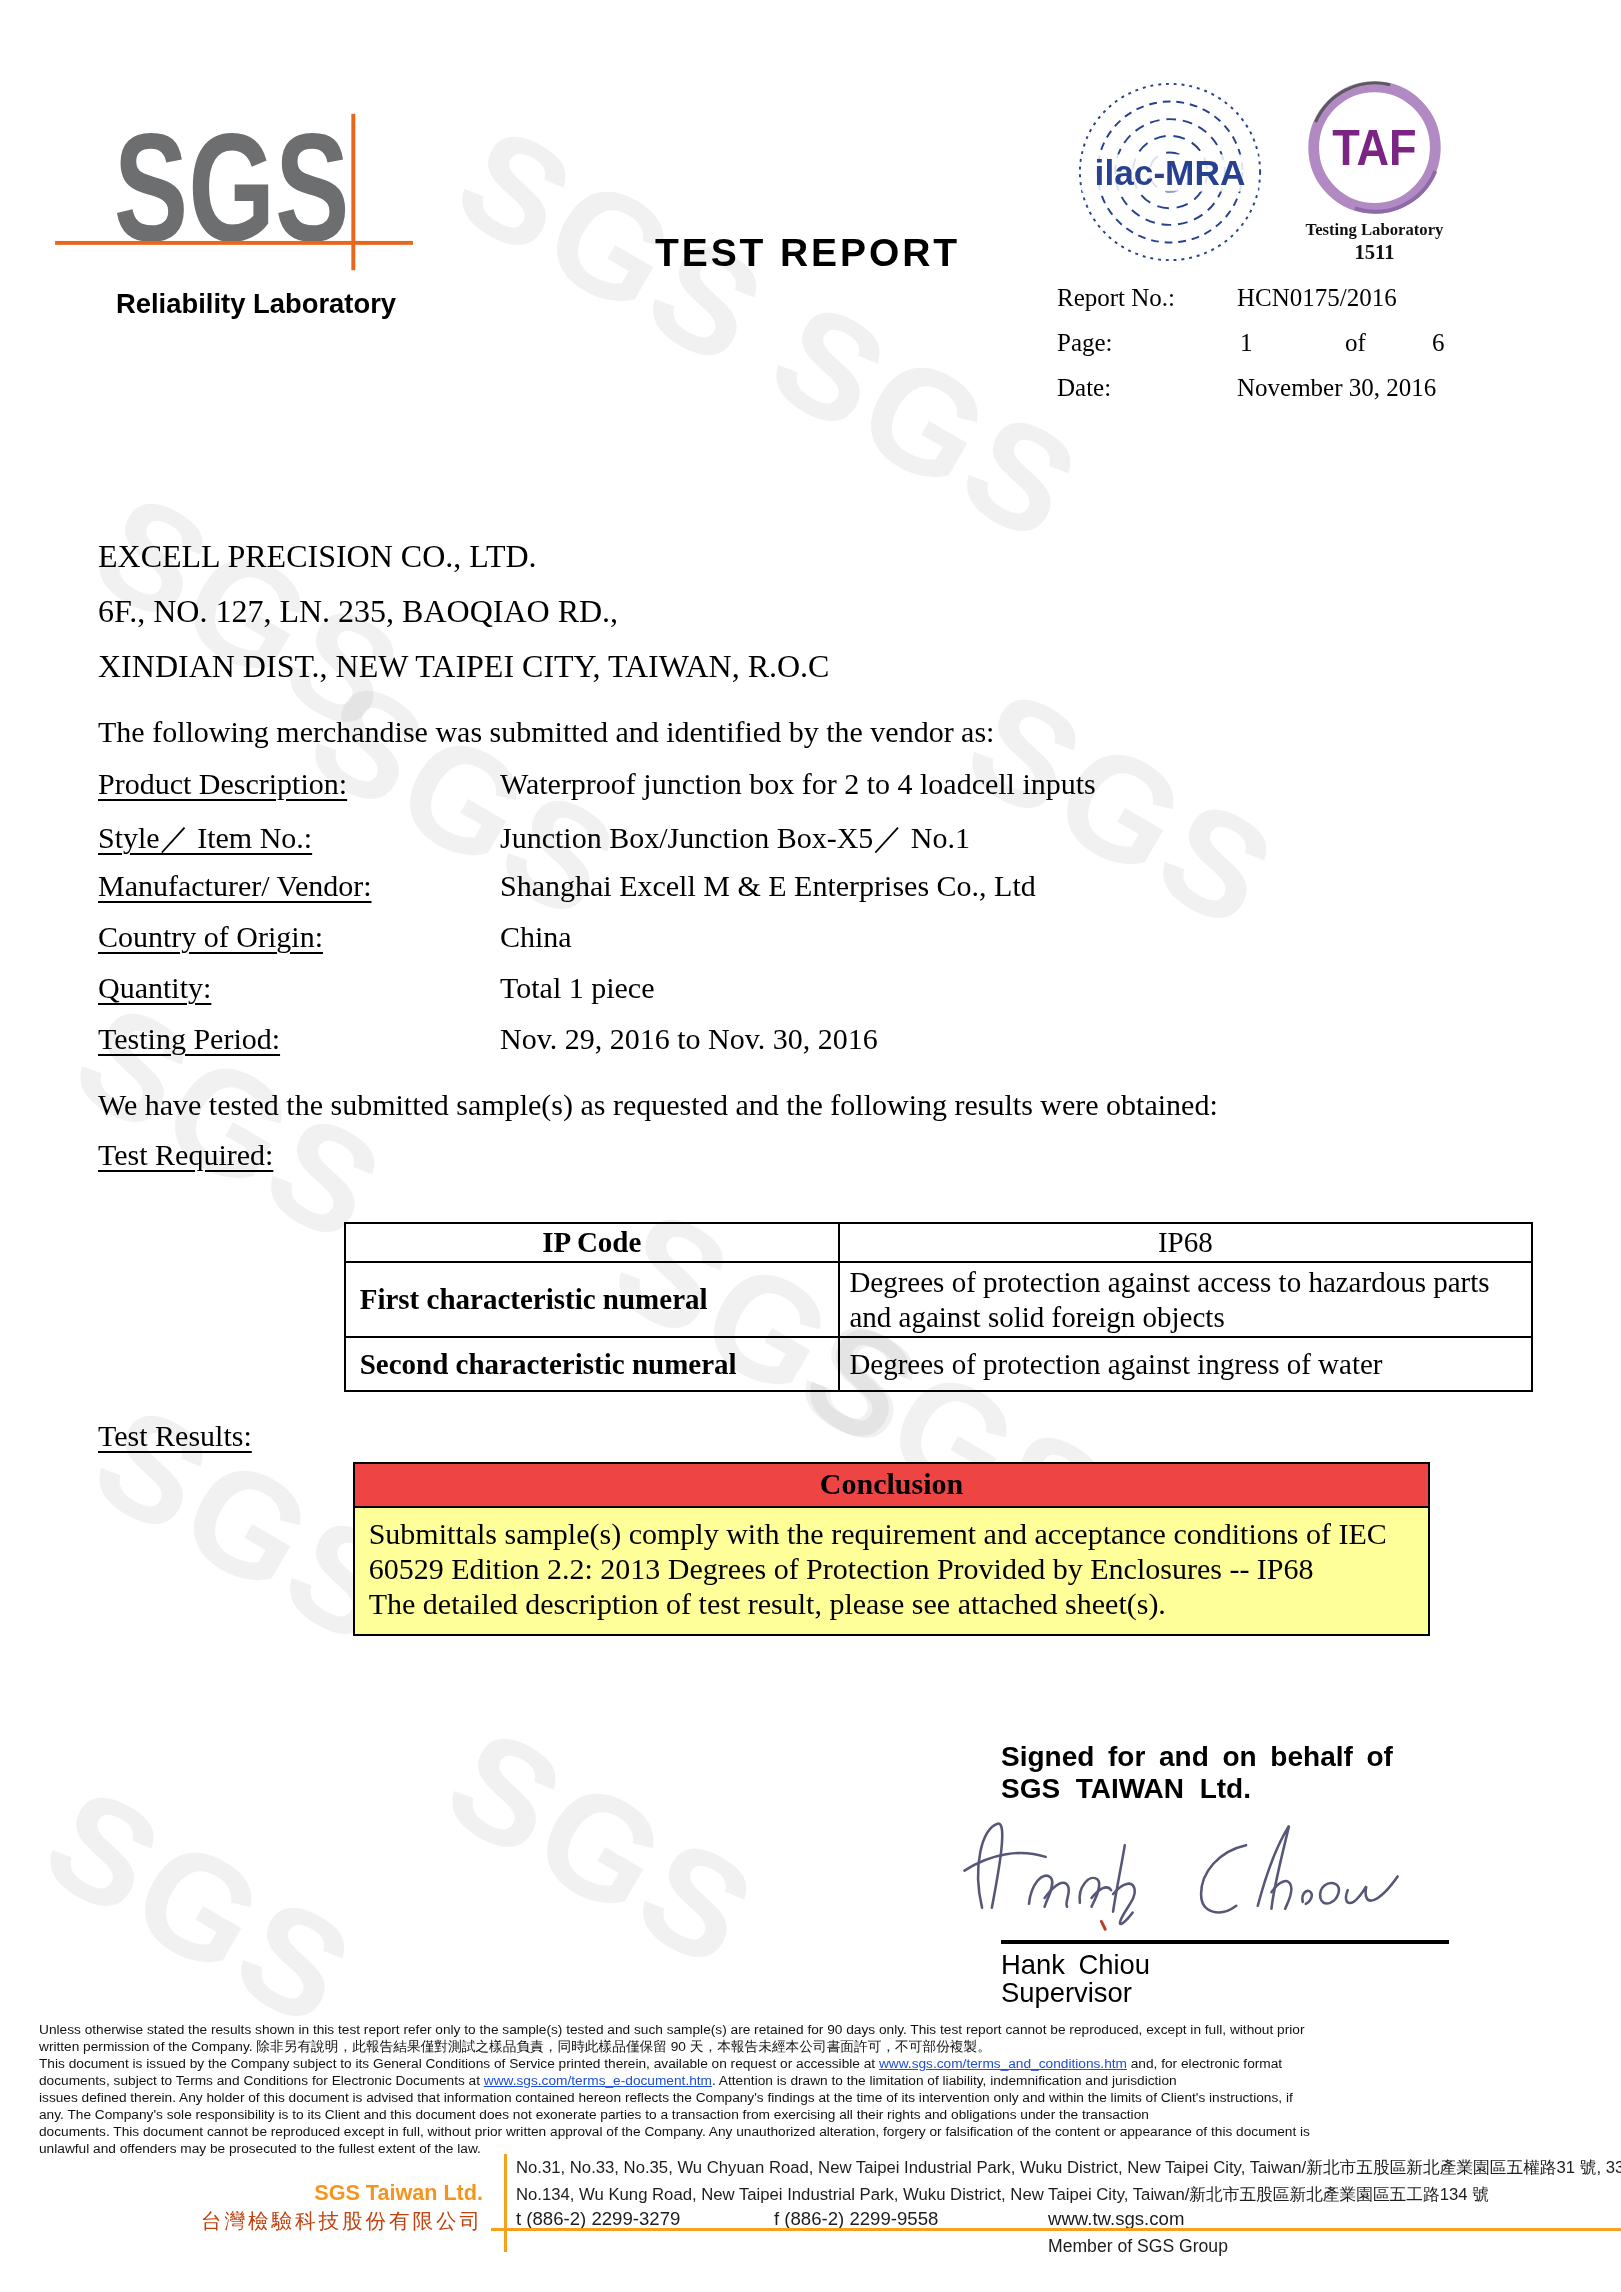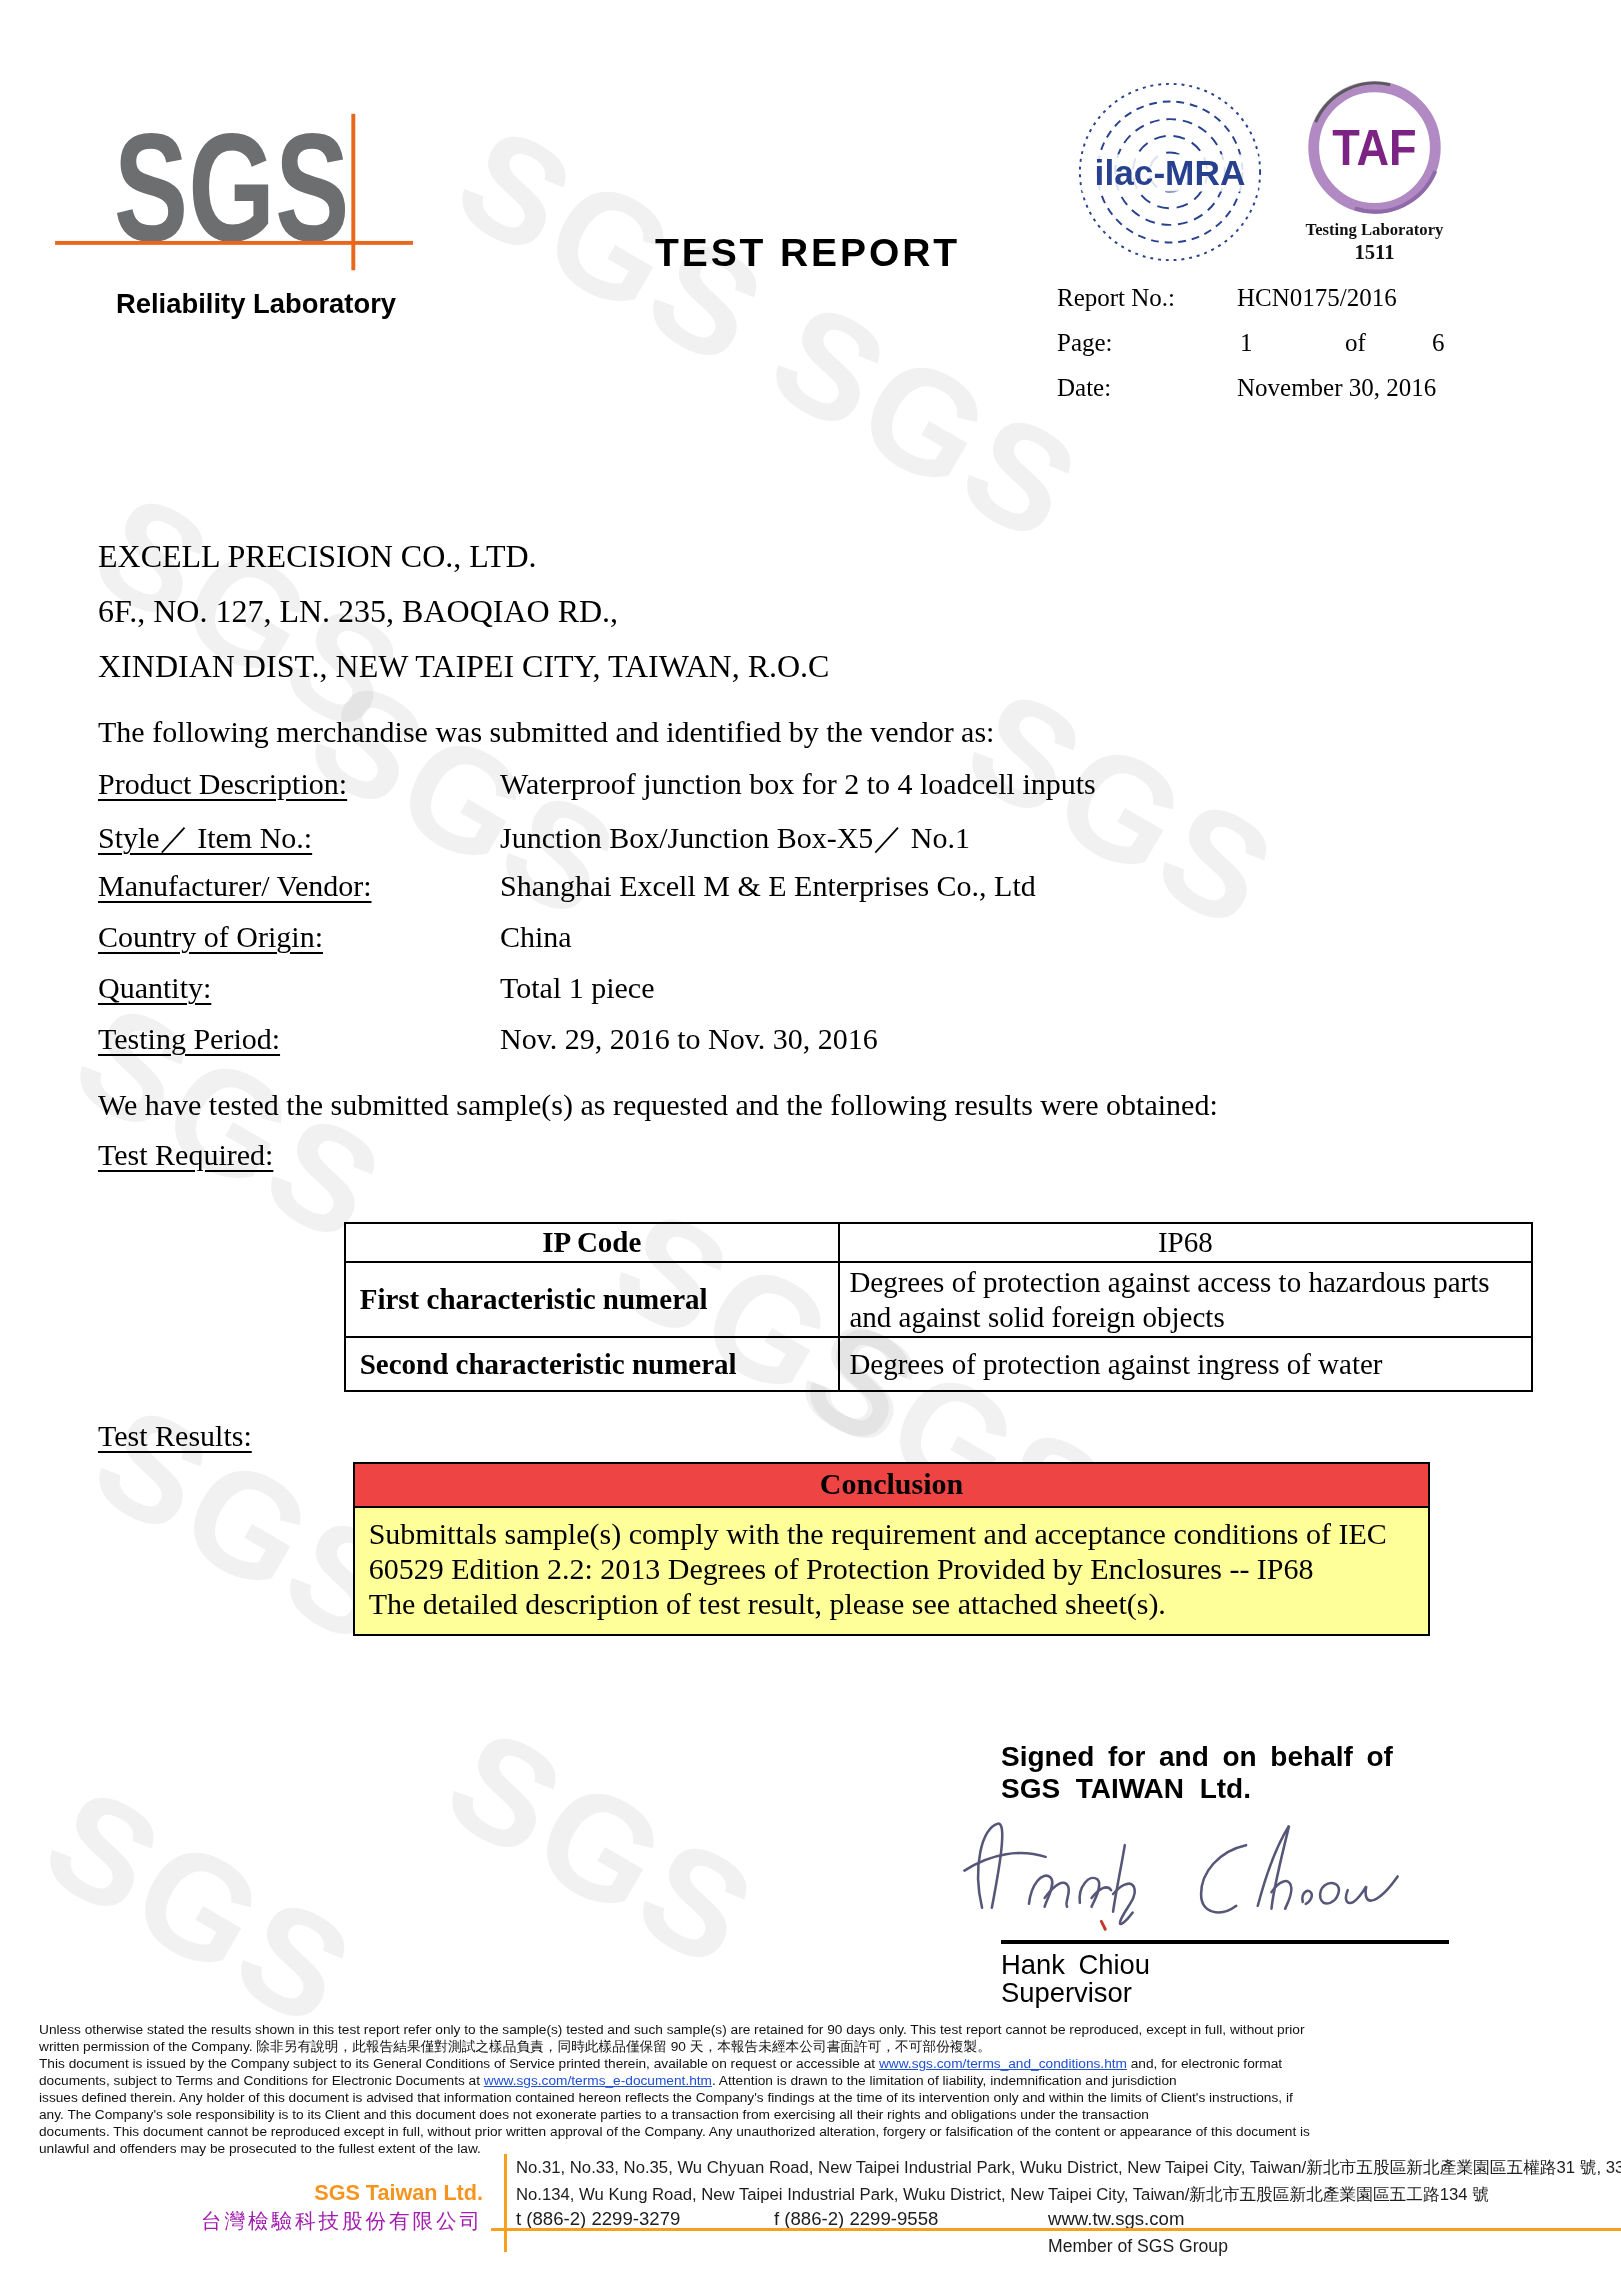--- a/index.html
+++ b/index.html
@@ -37,21 +37,21 @@
              font-weight:bold;font-size:30px;padding:2.9px 0 4.9px 0;}
   .concl-body{background:#ffff99;padding:7.8px 13.7px 13.7px 13.7px;font-size:30px;line-height:35px;}
 
   .link{color:#1d4ed8;text-decoration:underline;}
 
   .disc{font-family:"Liberation Sans","DejaVu Sans",sans-serif;font-size:13.7px;line-height:17px;
         color:#111;white-space:nowrap;}
 
   .ft-orange{color:#f7941e;}
   .ft-en{font-size:21.6px;font-weight:600;}
-  .ft-zh{font-size:20.6px;color:#a21caf;letter-spacing:2.9px;}
+  .ft-zh{font-size:20.6px;color:#c2410c;letter-spacing:2.9px;}
   .ft-addr{font-size:16.7px;color:#1c1c1c;}
   .ft-tel{font-size:18.6px;color:#1c1c1c;}
   .vline{position:absolute;width:2.9px;background:#f7a01e;}
   .hline-orange{position:absolute;height:2.9px;background:#f7a01e;}
 </style>
 </head>
 <body>
 
 <div class="page">
 

